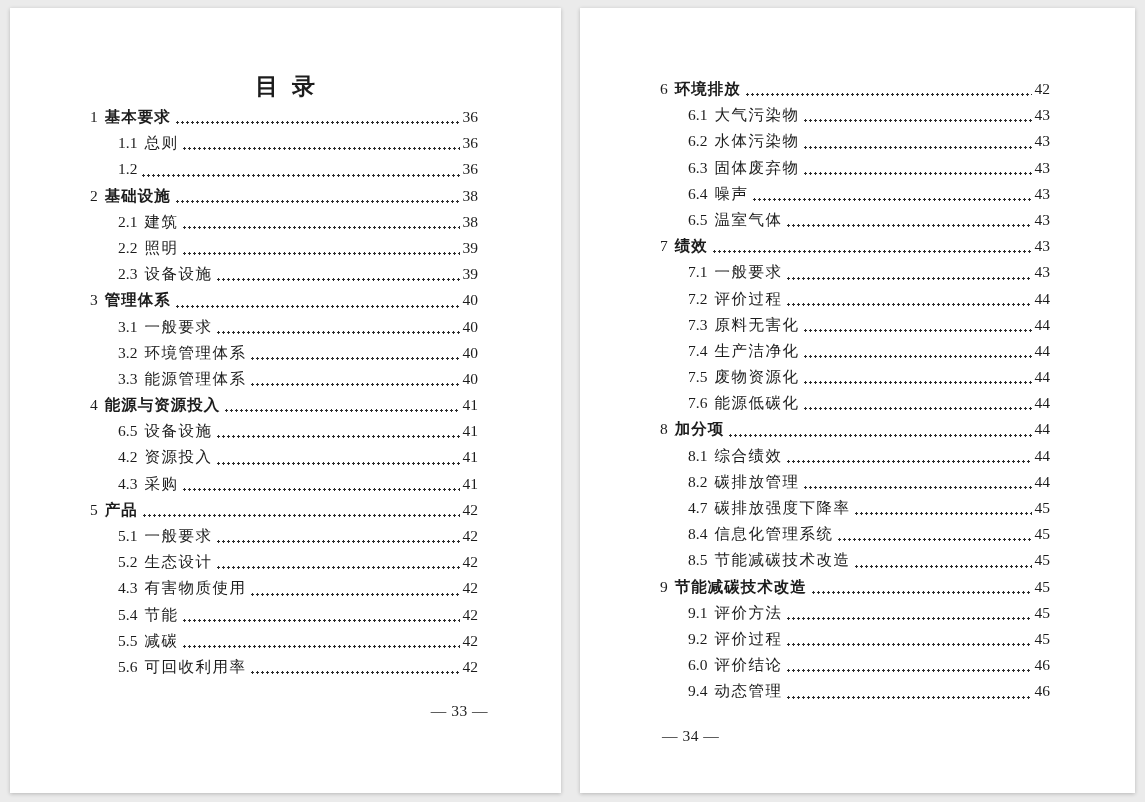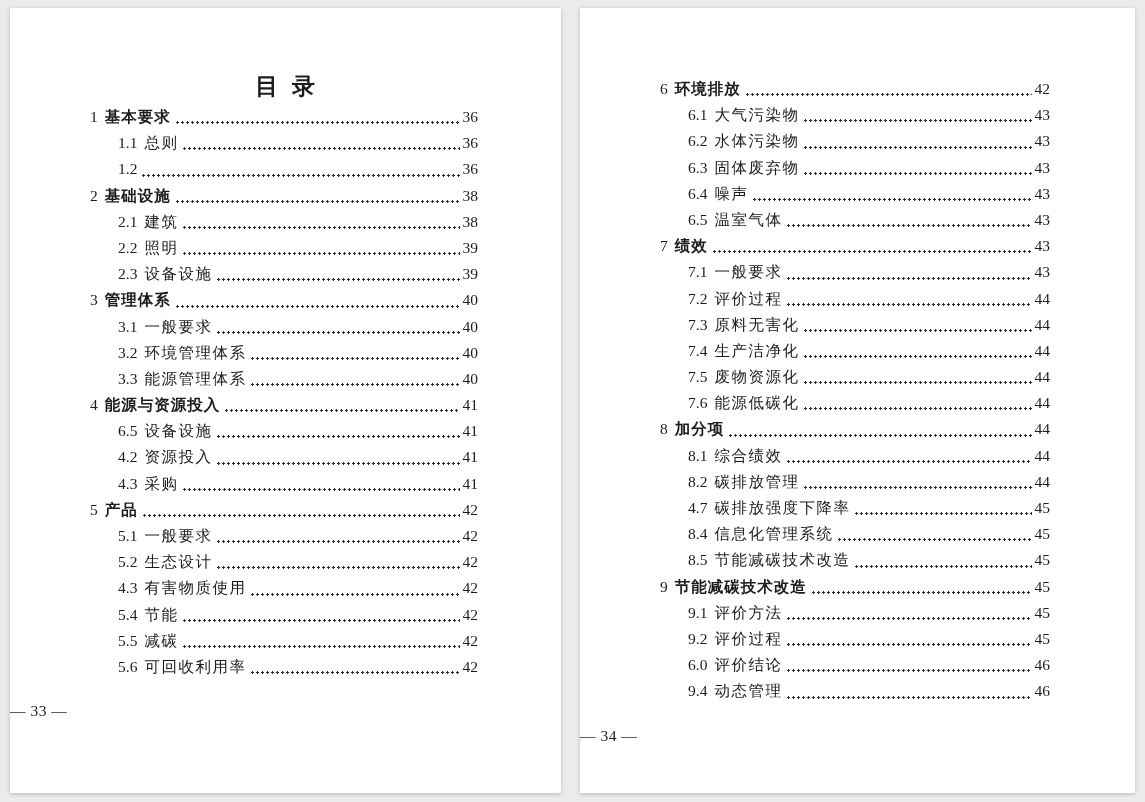--- a/index.html
+++ b/index.html
@@ -73,22 +73,22 @@
     background-position: left bottom;
   }
   .toc-row .pg { flex: 0 0 auto; }
 
   .page-footer {
     margin-top: 21px;
     font-size: 15.5px;
     line-height: 20px;
     letter-spacing: 0.5px;
   }
-  .page-left  .page-footer { text-align: left; padding-right: 73px; }
-  .page-right .page-footer { text-align: left;   }
+  .page-left  .page-footer { text-align: right; padding-right: 73px; }
+  .page-right .page-footer { text-align: left;  padding-left: 82px;  }
 </style>
 </head>
 <body>
 
 <div class="stage">
 
   <div class="page page-left">
     <div class="toc-title">目 录</div>
     <div class="toc-list">
   <div class="toc-row level-1">

